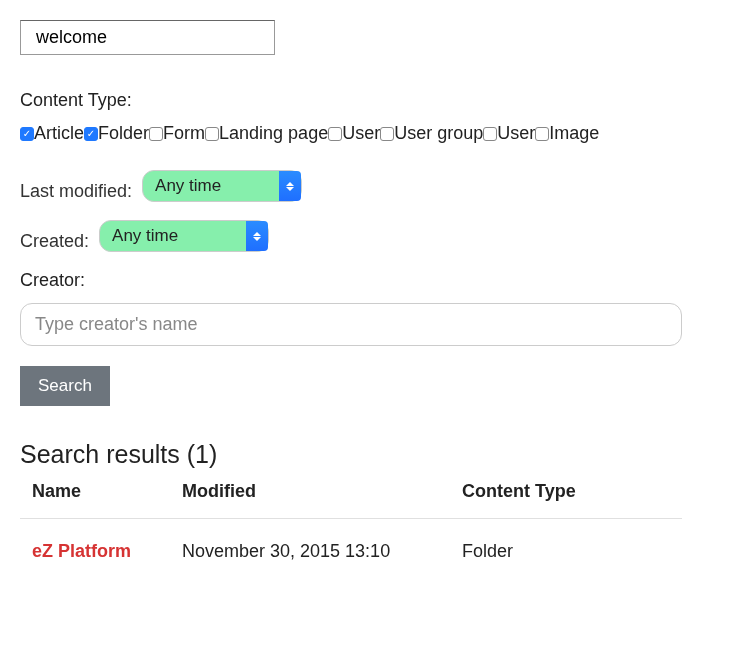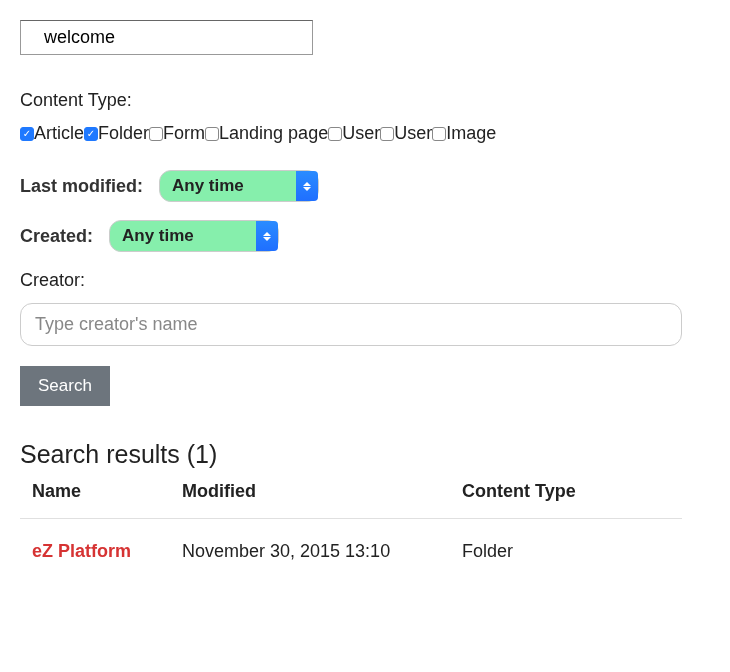--- a/index.html
+++ b/index.html
@@ -9,22 +9,22 @@
     }
     body {
       font-family: -apple-system, BlinkMacSystemFont, "Segoe UI", Helvetica, Arial, sans-serif;
       font-size: 17px;
       color: #333;
       padding: 20px;
       width: 730px;
       background: #fff;
     }
     .search-main {
-      width: 293px;
-      padding: 6px 23px;
+      width: 255px;
+      padding: 6px 15px;
       font-size: 18px;
       border: 1px solid #999;
       border-top: 1px solid #666;
       outline: none;
       margin-bottom: 35px;
     }
     .label-row {
       font-size: 18px;
       color: #222;
       margin-bottom: 12px;
@@ -57,25 +57,24 @@
     }
     .ct-box.checked {
       background: #1f79ff;
       border-color: #1f79ff;
     }
     .ct-label {
       color: #222;
     }
     .inline-row {
       display: flex;
-      align-items: center;
+      align-items: flex-end;
       margin-bottom: 18px;
       font-size: 18px;
-      gap: 16px;
-      font-weight: bold;
+      gap: 10px;
     }
     .select-wrap {
       position: relative;
       display: inline-flex;
       align-items: center;
       border: 1px solid #ccc;
       border-radius: 12px;
       height: 32px;
       background: #86efac;
     }
@@ -185,20 +184,24 @@
     <span class="ct-box"></span>
     <span class="ct-label">Form</span>
   </span>
   <span class="ct-item">
     <span class="ct-box"></span>
     <span class="ct-label">Landing page</span>
   </span>
   <span class="ct-item">
     <span class="ct-box"></span>
     <span class="ct-label">User</span>
+  </span>
+  <span class="ct-item">
+    <span class="ct-box"></span>
+    <span class="ct-label">User group</span>
   </span>
   <span class="ct-item">
     <span class="ct-box"></span>
     <span class="ct-label">User</span>
   </span>
   <span class="ct-item">
     <span class="ct-box"></span>
     <span class="ct-label">Image</span>
   </span>
 </div>

